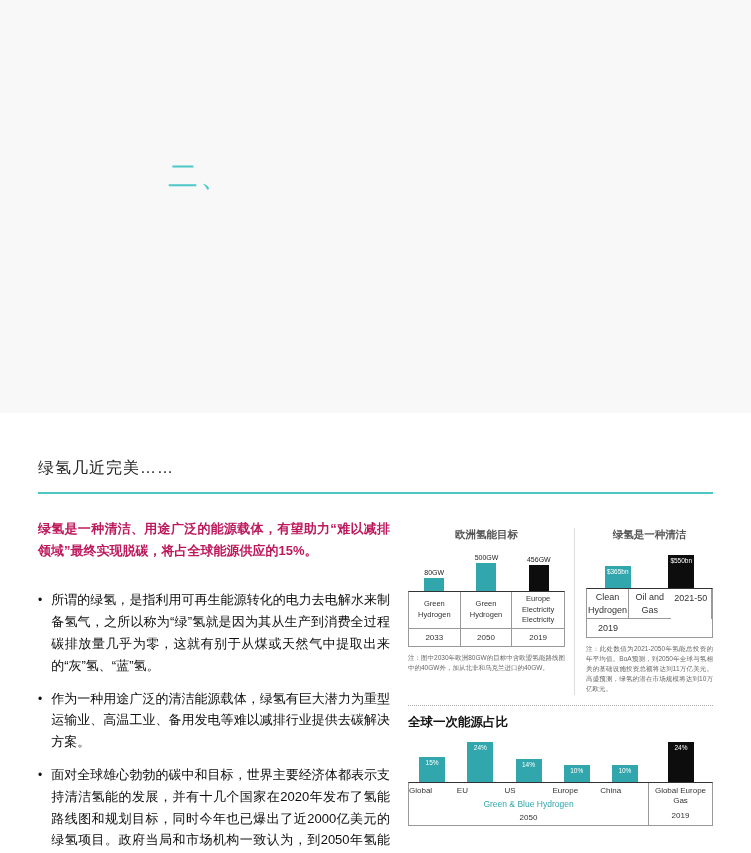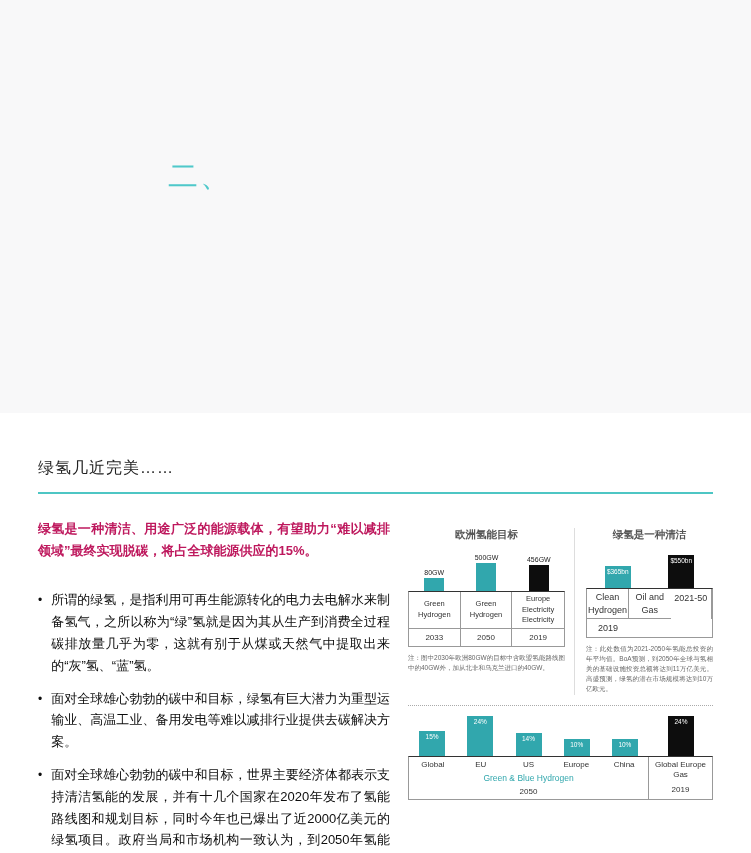--- a/index.html
+++ b/index.html
@@ -59,21 +59,21 @@
   .dotted { border-top:1px dotted #aaa; margin:10px 0 8px; }
 
   .c3-title { font-size:12.5px; font-weight:700; color:#111; margin:1px 0 9px; }
   .bars3 { display:flex; align-items:flex-end; height:42px; }
   .bars3 .bar-cell { flex:1; }
   .bars3 .bar-cell:last-child { flex:0 0 64px; }
   .bars3 .bar { width:26px; }
 
   .table3 { display:flex; border:1px solid #999; border-top:1.5px solid #333; }
   .t3-left { flex:1; display:flex; flex-direction:column; padding:3px 0 3px; }
-  .t3-labels { display:grid; grid-template-columns:repeat(5,1fr); font-size:8px; color:#333; text-align:center; }
+  .t3-labels { display:grid; grid-template-columns:repeat(5,1fr); font-size:8px; color:#333; text-align:left; }
   .t3-group { text-align:center; font-size:8.5px; margin-top:4px; }
   .t3-year { text-align:center; font-size:8px; color:#333; margin-top:4px; }
   .t3-right { flex:0 0 64px; border-left:1px solid #999; display:flex; flex-direction:column;
               justify-content:space-between; text-align:center; font-size:8px; color:#333; padding:3px 2px; line-height:1.35; }
 </style>
 </head>
 <body>
 
 <div class="slide1">
   <div class="s1-title-row">
@@ -89,21 +89,21 @@
 
     <div class="col-left">
       <p class="lead">绿氢是一种清洁、用途广泛的能源载体，有望助力“难以减排领域”最终实现脱碳，将占全球能源供应的15%。</p>
       <div class="bullets">
         <div class="bullet">
           <span class="dot">•</span>
           <span class="btxt">所谓的绿氢，是指利用可再生能源转化的电力去电解水来制备氢气，之所以称为“绿”氢就是因为其从生产到消费全过程碳排放量几乎为零，这就有别于从煤或天然气中提取出来的“灰”氢、“蓝”氢。</span>
         </div>
         <div class="bullet">
           <span class="dot">•</span>
-          <span class="btxt">面对全球雄心勃勃的碳中和目标，绿氢有巨大潜力为重型运输业、高温工业、备用发电等难以减排行业提供去碳解决方案。</span>
+          <span class="btxt">作为一种用途广泛的清洁能源载体，绿氢有巨大潜力为重型运输业、高温工业、备用发电等难以减排行业提供去碳解决方案。</span>
         </div>
         <div class="bullet">
           <span class="dot">•</span>
           <span class="btxt">面对全球雄心勃勃的碳中和目标，世界主要经济体都表示支持清洁氢能的发展，并有十几个国家在2020年发布了氢能路线图和规划目标，同时今年也已爆出了近2000亿美元的绿氢项目。政府当局和市场机构一致认为，到2050年氢能可能占全球一次能源供应的15-25%。</span>
         </div>
       </div>
     </div>
 
     <div class="col-right">
 
@@ -156,20 +156,21 @@
             <div class="mt-year">2021-50</div>
             <div class="mt-year lastcol">2019</div>
           </div>
           <div class="p-note">注：此处数值为2021-2050年氢能总投资的年平均值。BoA预测，到2050年全球与氢相关的基础设施投资总额将达到11万亿美元。高盛预测，绿氢的潜在市场规模将达到10万亿欧元。</div>
         </div>
       </div>
 
       <div class="dotted"></div>
 
       <div>
+        <div class="c3-title">全球一次能源占比</div>
         <div class="bars3">
             <div class="bar-cell">
               <div class="bar" style="height: 25px; background: rgb(49, 167, 173);">
                 <span class="bar-value inside">15%</span>
               </div>
             </div>
             <div class="bar-cell">
               <div class="bar" style="height: 40px; background: rgb(49, 167, 173);">
                 <span class="bar-value inside">24%</span>
               </div>

